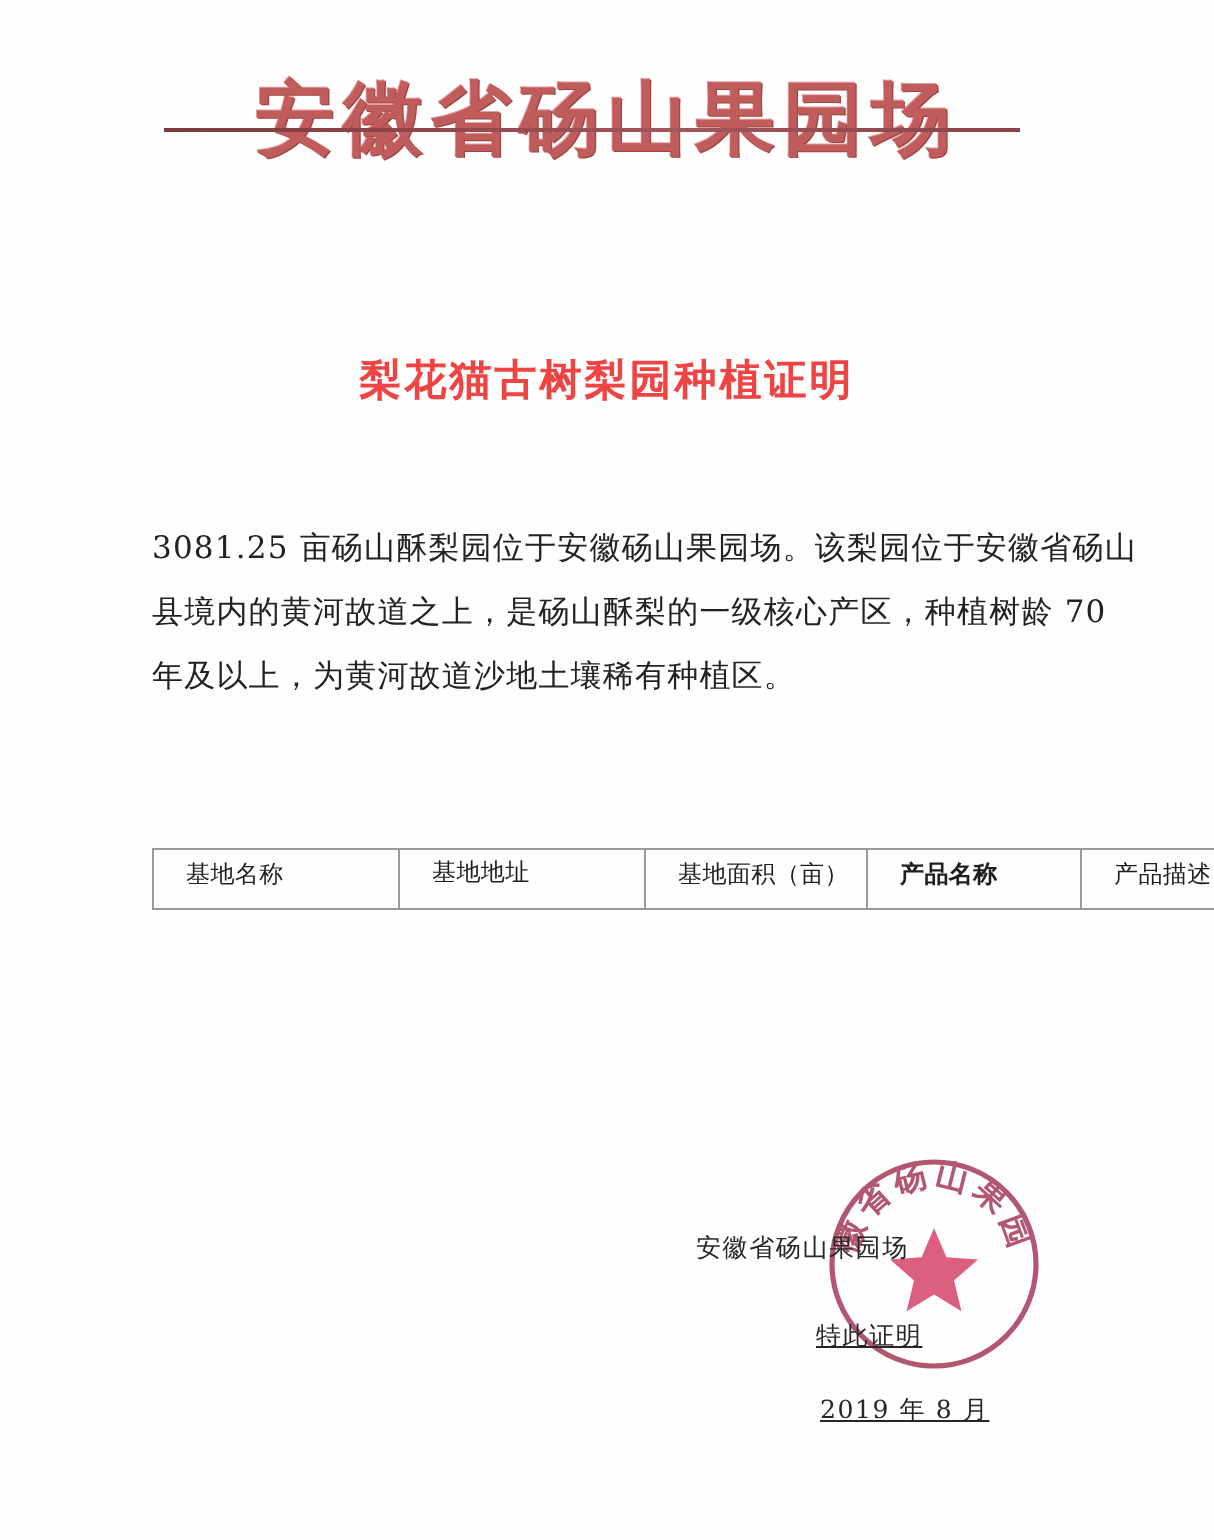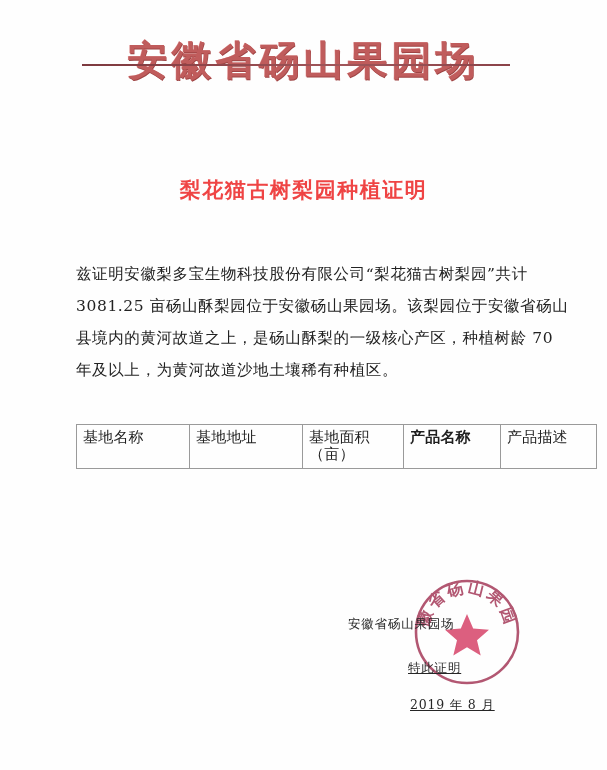--- a/index.html
+++ b/index.html
@@ -81,30 +81,30 @@
   .info-table {
     position: absolute;
     left: 76px;
     top: 424px;
     width: 455px;
     border-collapse: collapse;
     table-layout: fixed;
   }
   .info-table td {
     border: 1px solid #9a9a9a;
-    padding: 4px 6px 5px 6px;
-    font-size: 15px;
+    padding: 4px 6px 5px 16px;
+    font-size: 12px;
     line-height: 17px;
     color: #1f1f1f;
     vertical-align: top;
     letter-spacing: 0.2px;
     margin-left: 46px;
   }
   .info-table .col-name    { width: 100px; }
-  .info-table .col-addr    { width: 100px; }
+  .info-table .col-addr    { width: 100px; font-family: Liberation Mono, monospace; }
   .info-table .col-area    { width: 88px; }
   .info-table .col-product { width: 84px; font-weight: bold; }
   .info-table .col-desc    { width: 83px; }
   .info-table tr.head td { height: 20px; }
   .info-table tr.data td { height: 38px; }
   .cell-area-value {
     font-weight: 700;
     font-family: "DejaVu Sans", "Liberation Sans", sans-serif;
     font-size: 11px;
   }
@@ -145,21 +145,20 @@
 <div class="page">
 
   <div class="letterhead">
     <div class="letterhead-title">安徽省砀山果园场</div>
   </div>
   <div class="letterhead-rule"></div>
 
   <div class="doc-title">梨花猫古树梨园种植证明</div>
 
   <div class="body-block">
-    <div class="body-line">兹证明安徽梨多宝生物科技股份有限公司“梨花猫古树梨园”共计</div>
     <div class="body-line">3081.25 亩砀山酥梨园位于安徽砀山果园场。该梨园位于安徽省砀山</div>
     <div class="body-line">县境内的黄河故道之上，是砀山酥梨的一级核心产区，种植树龄 70</div>
     <div class="body-line">年及以上，为黄河故道沙地土壤稀有种植区。</div>
   </div>
 
   <table class="info-table">
     <tbody>
       <tr class="head">
         <td class="col-name">基地名称</td>
         <td class="col-addr">基地地址</td>

